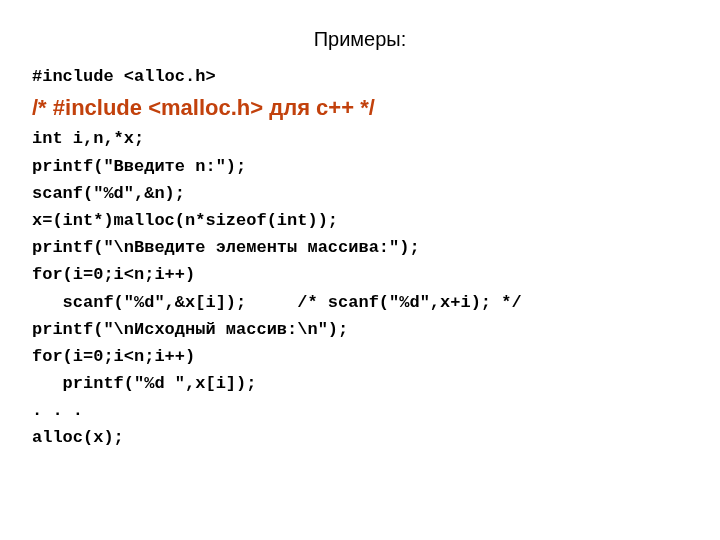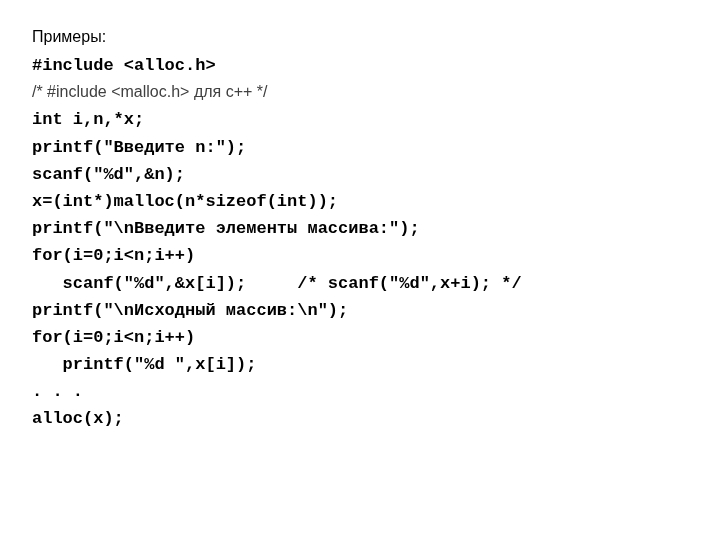--- a/index.html
+++ b/index.html
@@ -11,39 +11,39 @@
     font-family: Arial, Helvetica, sans-serif;
     overflow: hidden;
   }
   .page {
     width: 720px;
     height: 540px;
     box-sizing: border-box;
     padding: 28px 32px 0 32px;
   }
   .title {
-    text-align: left;
-    font-size: 16px;
+    text-align: center;
+    font-size: 20px;
     color: #000;
-    margin: 0 0 6px 0;
+    margin: 0 0 12px 0;
     font-weight: normal;
   }
   .code-block {
     font-family: "Courier New", Courier, monospace;
     font-size: 17px;
     font-weight: bold;
     color: #000;
     line-height: 1.6;
     white-space: pre;
   }
   .comment-line {
     font-family: Arial, Helvetica, sans-serif;
-    font-size: 16px;
-    font-weight: normal;
-    color: #404040;
+    font-size: 22px;
+    font-weight: bold;
+    color: #c2410c;
     line-height: 1.6;
   }
 </style>
 </head>
 <body>
 
 <div class="page">
   <h1 class="title">Примеры:</h1>
   <div class="code-block"><span>#include &lt;alloc.h&gt;</span>
 <span class="comment-line">/* #include &lt;malloc.h&gt; для с++ */</span>

